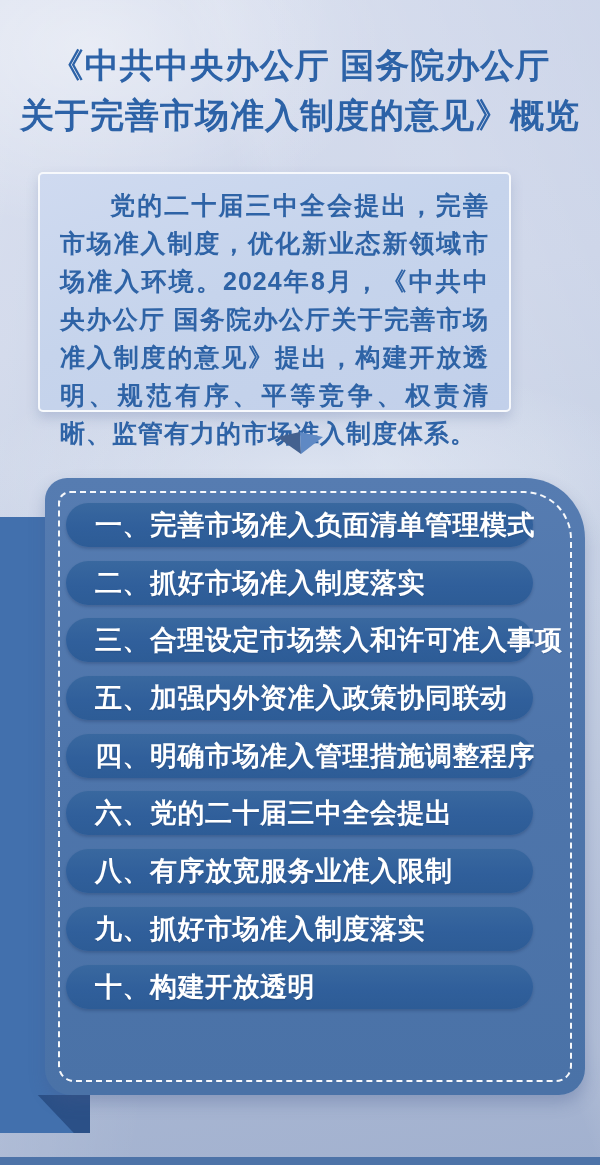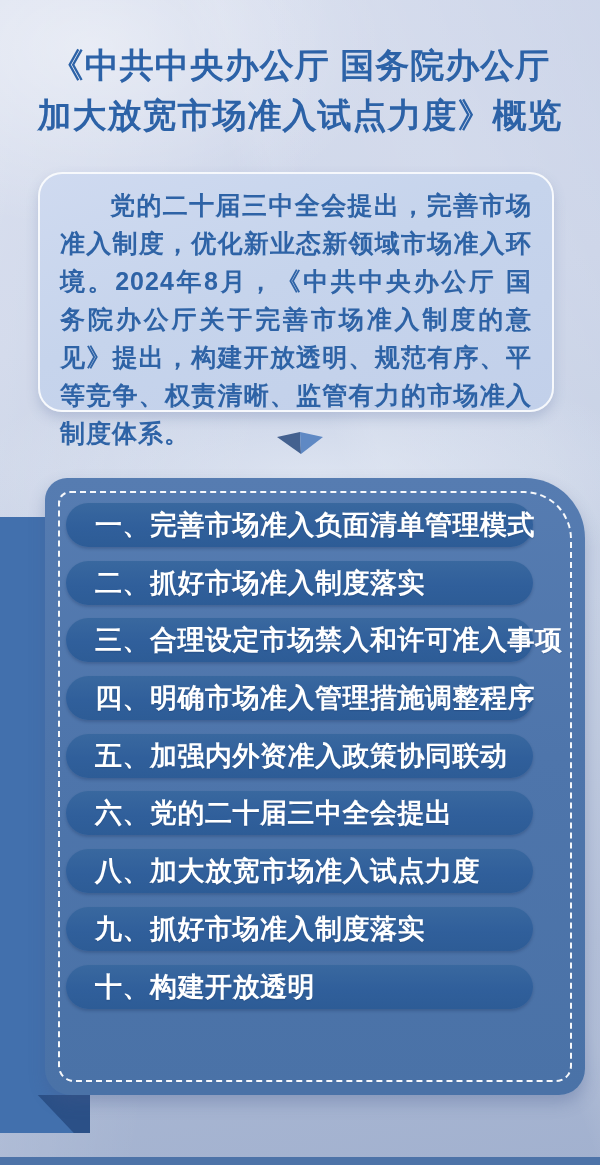--- a/index.html
+++ b/index.html
@@ -15,23 +15,23 @@
       radial-gradient(ellipse 420px 260px at 15% 4%, rgba(255,255,255,0.45), rgba(255,255,255,0) 70%),
       linear-gradient(100deg, rgba(255,255,255,0.25) 0%, rgba(255,255,255,0) 42%),
       radial-gradient(ellipse 520px 170px at 52% 41%, rgba(242,246,252,0.55), rgba(242,246,252,0) 68%),
       linear-gradient(70deg, rgba(255,255,255,0) 58%, rgba(255,255,255,0.12) 62%, rgba(255,255,255,0.16) 78%, rgba(255,255,255,0.04) 100%);
   }
   .title{
     position:absolute;left:0;top:40px;width:600px;text-align:center;
     color:#2c62a7;font-size:34px;font-weight:bold;line-height:50px;letter-spacing:1px;
   }
   .intro-card{
-    position:absolute;left:38px;top:172px;width:516px;height:240px;box-sizing:border-box;
+    position:absolute;left:38px;top:172px;width:473px;height:240px;box-sizing:border-box;
     background:linear-gradient(160deg,#cfdaf0 0%,#c6d4ec 45%,#c2d0ea 100%);
-    border:2px solid rgba(255,255,255,0.85);border-radius:24px;
+    border:2px solid rgba(255,255,255,0.85);border-radius:5px;
     box-shadow:0 6px 12px rgba(90,110,160,0.25);
   }
   .intro-text{
     margin:0;padding:12px 20px;color:#2e63a6;font-size:25px;font-weight:bold;
     line-height:38px;letter-spacing:1px;text-indent:2em;text-align:justify;
   }
   .down-arrow{position:absolute;left:277px;top:432px;width:46px;height:22px;}
   .backing{
     position:absolute;left:0;top:517px;width:90px;height:616px;background:#4270ad;
   }
@@ -63,21 +63,21 @@
   }
   .bottom-strip{position:absolute;left:0;top:1157px;width:600px;height:8px;background:#4d73a8;}
 </style>
 </head>
 <body>
 
 <div class="page">
 
   <div class="title">
     <div>《中共中央办公厅 国务院办公厅</div>
-    <div>加大放宽市场准入试点力度》概览</div>
+    <div>关于完善市场准入制度的意见》概览</div>
   </div>
 
   <div class="intro-card">
     <p class="intro-text">党的二十届三中全会提出，完善市场准入制度，优化新业态新领域市场准入环境。2024年8月，《中共中央办公厅 国务院办公厅关于完善市场准入制度的意见》提出，构建开放透明、规范有序、平等竞争、权责清晰、监管有力的市场准入制度体系。</p>
   </div>
 
   <svg class="down-arrow" viewBox="0 0 46 22" aria-hidden="true">
     <polygon points="0,5 23,0 24,22" fill="#44618f"></polygon>
     <polygon points="23,0 46,5 24,22" fill="#5f89c4"></polygon>
   </svg>
@@ -92,30 +92,30 @@
     <div class="pill">
         <span class="pill-label">一、完善市场准入负面清单管理模式</span>
       </div>
         <div class="pill">
         <span class="pill-label">二、抓好市场准入制度落实</span>
       </div>
         <div class="pill">
         <span class="pill-label">三、合理设定市场禁入和许可准入事项</span>
       </div>
         <div class="pill">
-        <span class="pill-label">四、明确市场准入管理措施调整程序</span>
+        <span class="pill-label">五、加强内外资准入政策协同联动</span>
       </div>
         <div class="pill">
-        <span class="pill-label">五、加强内外资准入政策协同联动</span>
+        <span class="pill-label">四、明确市场准入管理措施调整程序</span>
       </div>
         <div class="pill">
         <span class="pill-label">六、党的二十届三中全会提出</span>
       </div>
         <div class="pill">
-        <span class="pill-label">八、加大放宽市场准入试点力度</span>
+        <span class="pill-label">八、有序放宽服务业准入限制</span>
       </div>
         <div class="pill">
         <span class="pill-label">九、抓好市场准入制度落实</span>
       </div>
         <div class="pill">
         <span class="pill-label">十、构建开放透明</span>
       </div>
       </div>
   </div>
 

